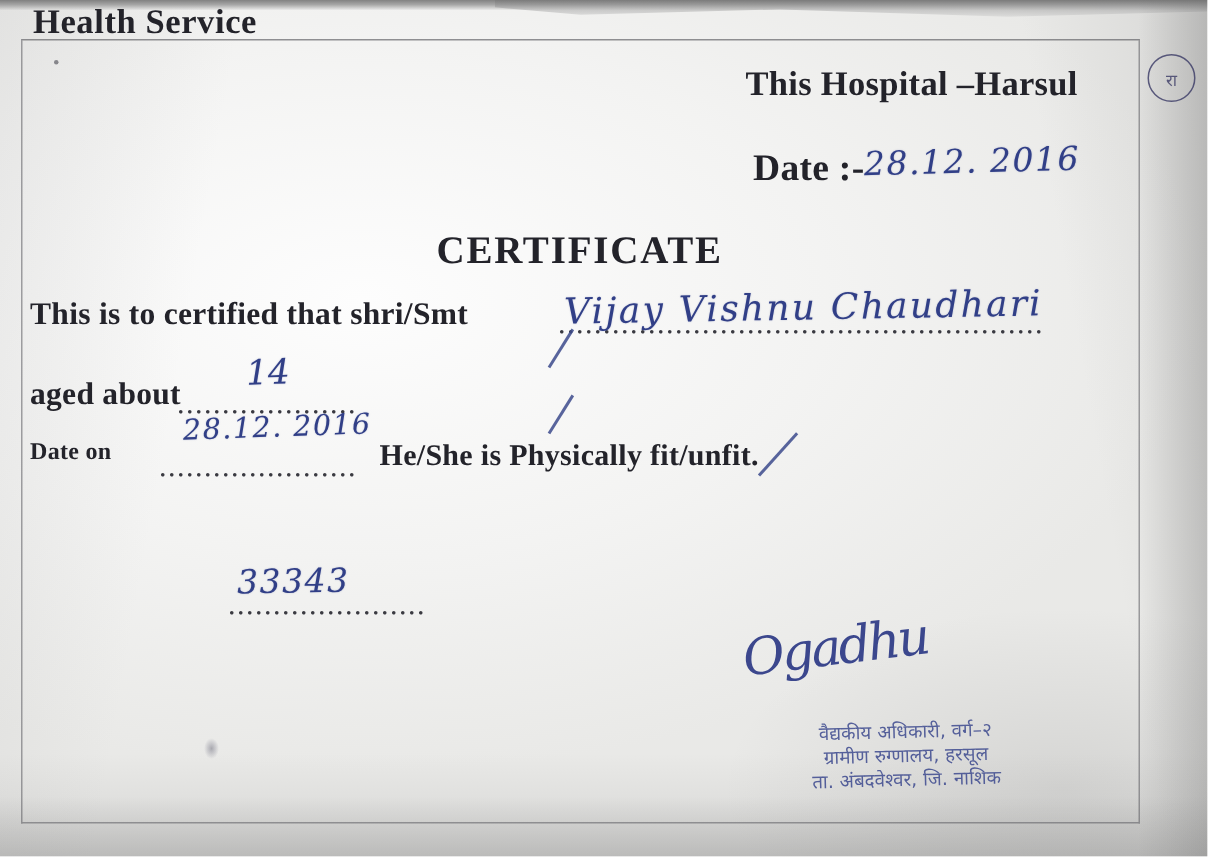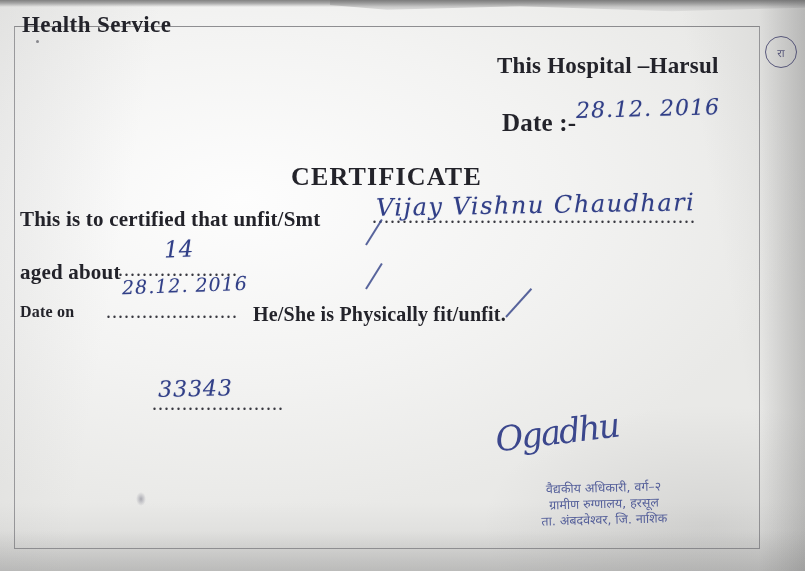--- a/index.html
+++ b/index.html
@@ -76,21 +76,20 @@
     box-sizing: border-box;
   }
 
   
   .printed {
     position: absolute;
     color: #23232b;
     font-family: "Liberation Serif", serif;
     white-space: nowrap;
     letter-spacing: .2px;
-    margin-top: 10px;
   }
   .health-service {
     left: 22px; top: 2px;
     font-size: 23px;
     font-weight: 600;
     letter-spacing: .4px;
   }
   .hospital {
     left: 497px; top: 43px;
     font-size: 23px;
@@ -300,21 +299,21 @@
 
   <div class="printed hospital">This Hospital –Harsul</div>
 
   <div class="stamp">रा</div>
 
   <div class="printed date-label">Date  :-</div>
   <div class="hand hw-date">28.12. 2016</div>
 
   <div class="printed cert-title">CERTIFICATE</div>
 
-  <div class="printed line1">This is to certified that unfit/Smt</div>
+  <div class="printed line1">This is to certified that shri/Smt</div>
   <div class="dots dots-name">......................................................</div>
   <div class="hand hw-name">Vijay  Vishnu  Chaudhari</div>
 
   <div class="printed line2a">aged about</div>
   <div class="dots dots-age">....................</div>
   <div class="hand hw-age">14</div>
   <div class="strike strike-she"></div>
 
   <div class="printed line3a">Date on</div>
   <div class="dots dots-date">......................</div>

